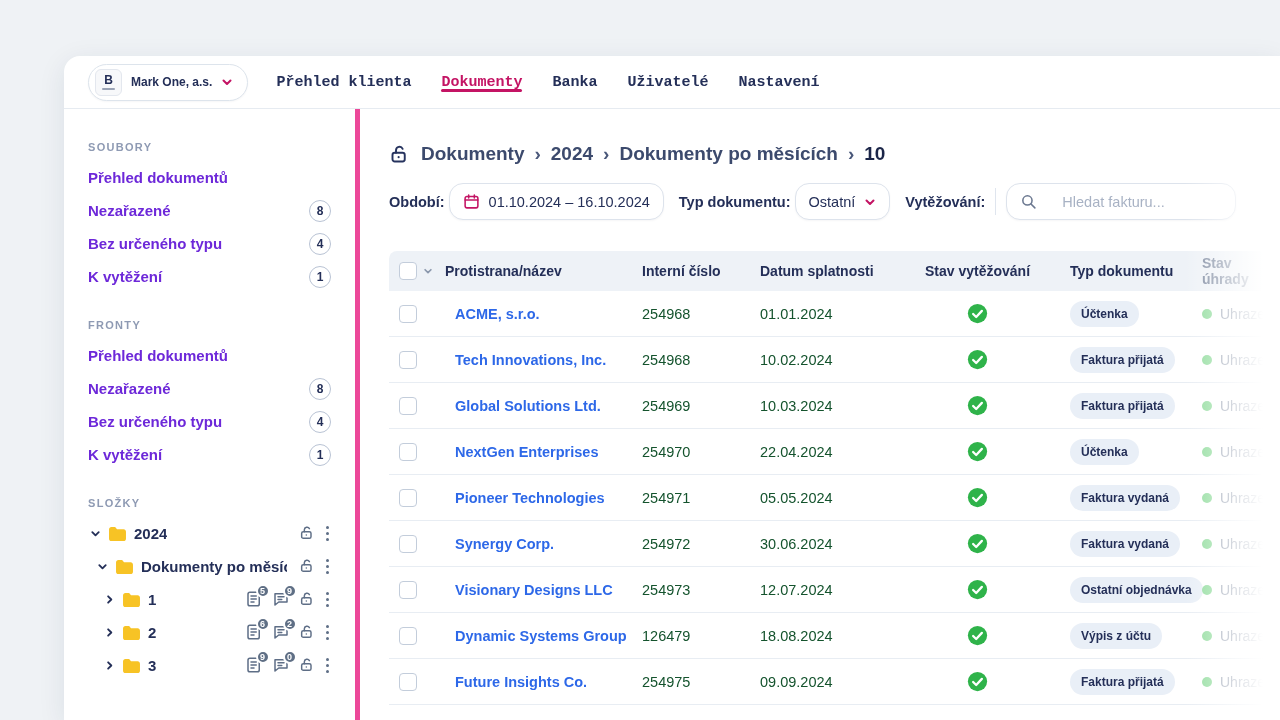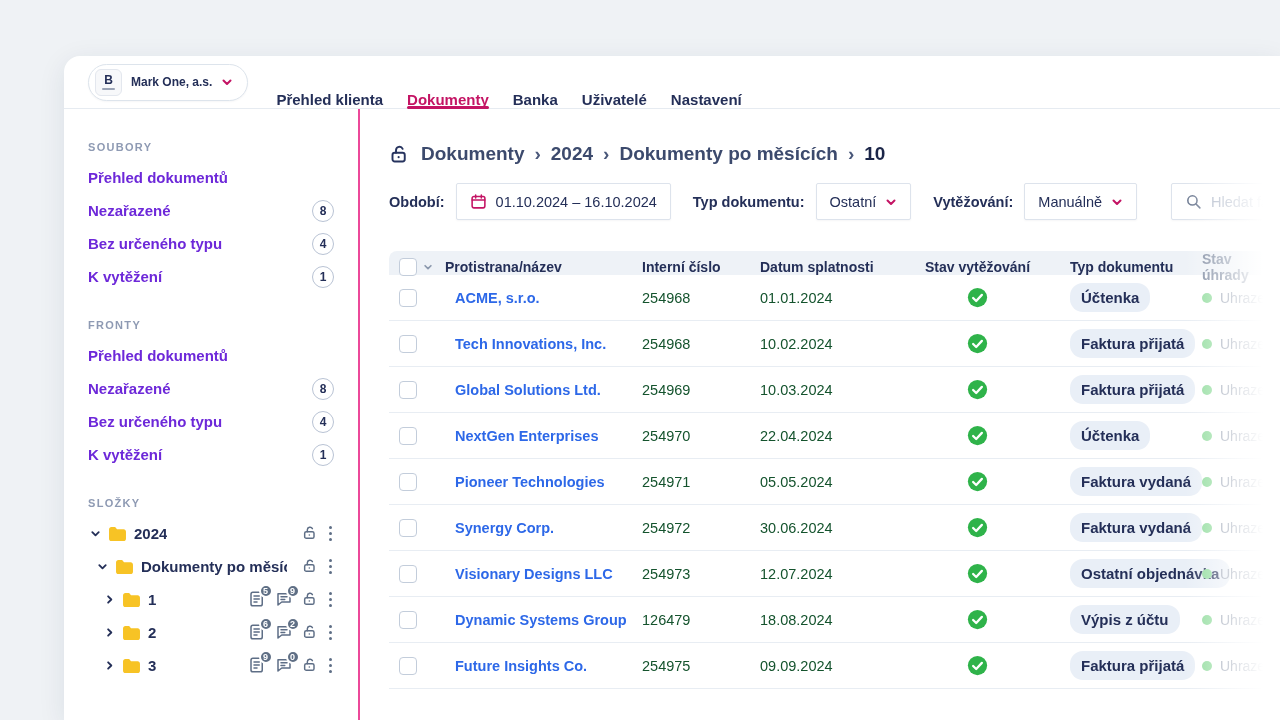--- a/index.html
+++ b/index.html
@@ -27,33 +27,33 @@
     box-shadow:0 1px 2px rgba(20,30,60,.04);
   }
   .company-logo {
     width:27px; height:27px; border-radius:6px; background:#f7f8fa;
     border:1px solid #e3e7ee; display:flex; flex-direction:column;
     align-items:center; justify-content:center; line-height:1;
   }
   .company-logo b { font-size:12px; color:#242f58; }
   .company-logo i { display:block; width:13px; height:2px; background:#9aa3b5; margin-top:2px; border-radius:1px; }
   .company-name { font-size:12px; font-weight:700; color:#242f58; }
-  .nav { display:flex; gap:24px; margin-left:28px; height:100%; align-items:flex-end; }
+  .nav { display:flex; gap:30px; margin-left:28px; height:100%; align-items:center;font-family:Liberation Mono, monospace; }
   .nav-item {
     display:flex; align-items:center; font-size:15px; font-weight:700;
     color:#242f58; cursor:pointer; position:relative;
   }
   .nav-item.active { color:#c41464; }
   .nav-item.active::after {
     content:""; position:absolute; left:0; right:0; bottom:-1px; height:3px;
     background:#c41464; border-radius:2px;
   }
   
   .app-body { position:absolute; top:53px; left:0; right:0; bottom:0; display:flex; }
-  .sidebar { width:296px; flex:0 0 296px; border-right:2px solid #ec4899; padding:32px 24px 0; }
+  .sidebar { width:296px; flex:0 0 296px; border-right:5px solid #ec4899; padding:32px 24px 0; }
   .content { flex:1; position:relative; padding:34px 0 0 29px; overflow:hidden; }
   
   .section-title { font-size:11px; font-weight:700; letter-spacing:1.3px; color:#8e9ab3; margin-bottom:8px; }
   .section { margin-bottom:26px; }
   .side-item { display:flex; align-items:center; justify-content:space-between; height:33px; cursor:pointer; }
   .side-label { font-size:15px; font-weight:700; color:#6d28d9; }
   .count-badge {
     width:22px; height:22px; border:1px solid #b9c3d4; border-radius:50%;
     display:flex; align-items:center; justify-content:center;
     font-size:12px; font-weight:700; color:#242f58; background:#fff;
@@ -76,25 +76,25 @@
     background:#5f6f85; color:#fff; font-size:9px; font-weight:700;
     border-radius:8px; border:2px solid #fff;
     display:flex; align-items:center; justify-content:center; padding:0 2px;
   }
   
   .breadcrumb { display:flex; align-items:center; gap:11px; color:#26335e; }
   .crumbs { display:flex; align-items:center; gap:10px; font-size:19px; font-weight:700; color:#3c4a6d; }
   .crumb-sep { color:#4a587a; font-weight:700; }
   .crumb-current { color:#1b2548; }
   
-  .filters { display:flex; align-items:center; margin-top:18px; gap:11px; }
+  .filters { display:flex; align-items:center; margin-top:18px; gap:4px; }
   .filter-label { font-size:14.5px; font-weight:700; color:#242f58; white-space:nowrap; }
   .pill {
     display:inline-flex; align-items:center; gap:9px; height:37px;
-    border:1px solid #dde3ec; border-radius:2px; padding:13px 13px; background:#fff;
+    border:1px solid #dde3ec; border-radius:14px; padding:13px 13px; background:#fff;
     font-size:14.5px; color:#242f58; cursor:pointer; white-space:nowrap;
     box-shadow:0 1px 2px rgba(20,30,60,.04);
     justify-content:space-between;
   }
   .pill .pink { color:#c41464; display:flex; }
   .gap { width:7px; }
   .vdiv { width:1px; height:27px; background:#dfe5ee; margin:0 6px; }
   .search-pill { width:230px; cursor:text; }
   .search-pill input {
     border:0; outline:0; width:160px; font-size:14.5px; color:#242f58;
@@ -102,34 +102,34 @@
   }
   .search-pill input::placeholder { color:#a8b2c4; }
   
   .table { margin-top:31px; width:890px; }
   .thead, .trow {
     display:grid;
     grid-template-columns:56px 197px 118px 165px 145px 132px 1fr;
     align-items:center;
   }
   .thead {
-    height:24px; background:#eef2f7; border-radius:8px 8px 0 0;
+    height:40px; background:#eef2f7; border-radius:8px 8px 0 0;
     font-size:14px; font-weight:700; color:#242f58;
   }
   .trow { height:46px; border-bottom:1px solid #e8edf3; font-size:14.5px; }
   .cell-check { display:flex; align-items:center; gap:6px; padding-left:10px; }
   .cb { width:18px; height:18px; border:1.5px solid #c3cddb; border-radius:4px; background:#fff; cursor:pointer; flex:0 0 18px; }
   .th-chev { display:flex; color:#8b98ad; cursor:pointer; }
   .doc-link { color:#2d68e8; font-weight:700; cursor:pointer; text-decoration:none; white-space:nowrap;margin-left:10px; }
   .cell-num, .cell-date { color:#14532d; }
   .cell-status { padding-left:42px; display:flex; }
   .check-icon { display:flex; }
   .chip {
     display:inline-block; background:#e9eff7; color:#242f58; font-weight:700;
-    font-size:15px; border-radius:13px; padding:6px 11px; white-space:nowrap;
+    font-size:12px; border-radius:13px; padding:6px 11px; white-space:nowrap;
     justify-self:start;
   }
   .cell-pay { display:flex; align-items:center; gap:8px; color:#939dae; font-size:14px; white-space:nowrap; }
   .pay-dot { width:10px; height:10px; border-radius:50%; background:#90dc9c; flex:0 0 10px; }
   .th-pay { color:#7e8aa0; }
   .fade {
     position:absolute; top:0; right:0; width:95px; bottom:0;
     background:linear-gradient(to right, rgba(255,255,255,0), #ffffff 82%);
     pointer-events:none;
   }
@@ -429,28 +429,20 @@
         <span class="pill">
           <span>Ostatní</span>
           <span class="pink">
               <svg width="12" height="12" viewBox="0 0 12 12" fill="none" stroke="currentColor" stroke-width="2" stroke-linecap="round" stroke-linejoin="round">
                 <polyline points="2.5,4.5 6,8 9.5,4.5"></polyline>
               </svg>
             </span>
         </span>
         <span class="gap"></span>
         <span class="filter-label">Vytěžování:</span>
-        <span class="pill">
-          <span>Manuálně</span>
-          <span class="pink">
-              <svg width="12" height="12" viewBox="0 0 12 12" fill="none" stroke="currentColor" stroke-width="2" stroke-linecap="round" stroke-linejoin="round">
-                <polyline points="2.5,4.5 6,8 9.5,4.5"></polyline>
-              </svg>
-            </span>
-        </span>
         <span class="vdiv"></span>
         <span class="pill search-pill">
           <svg width="17" height="17" viewBox="0 0 24 24" fill="none" stroke="#6b7890" stroke-width="2.2" stroke-linecap="round">
               <circle cx="10.5" cy="10.5" r="6.5"></circle>
               <path d="M15.5 15.5 21 21"></path>
             </svg>
           <input placeholder="Hledat fakturu..." style="">
         </span>
       </div>
 

